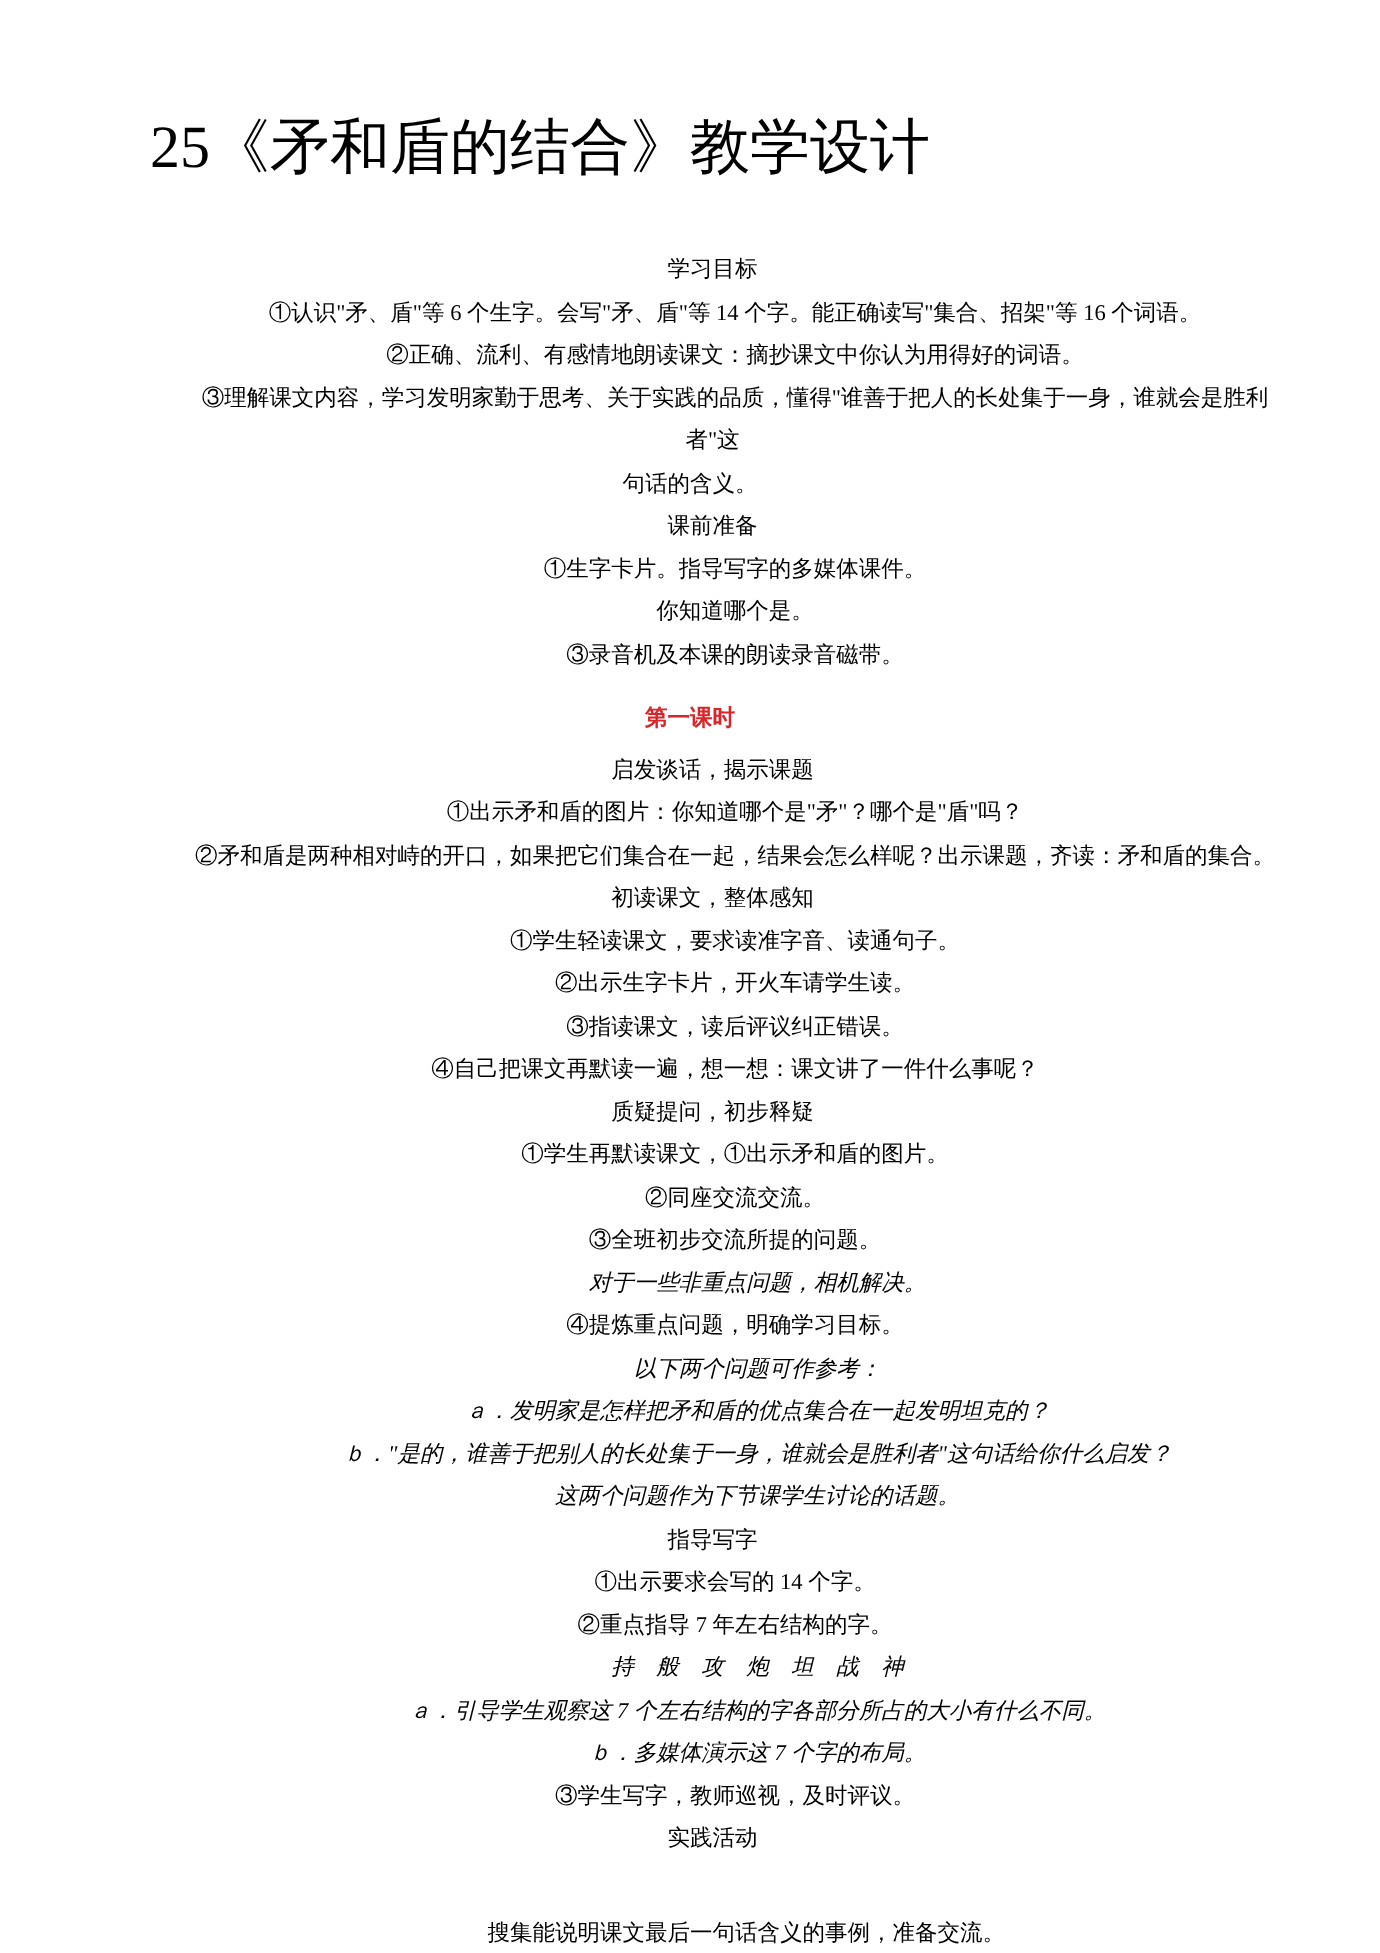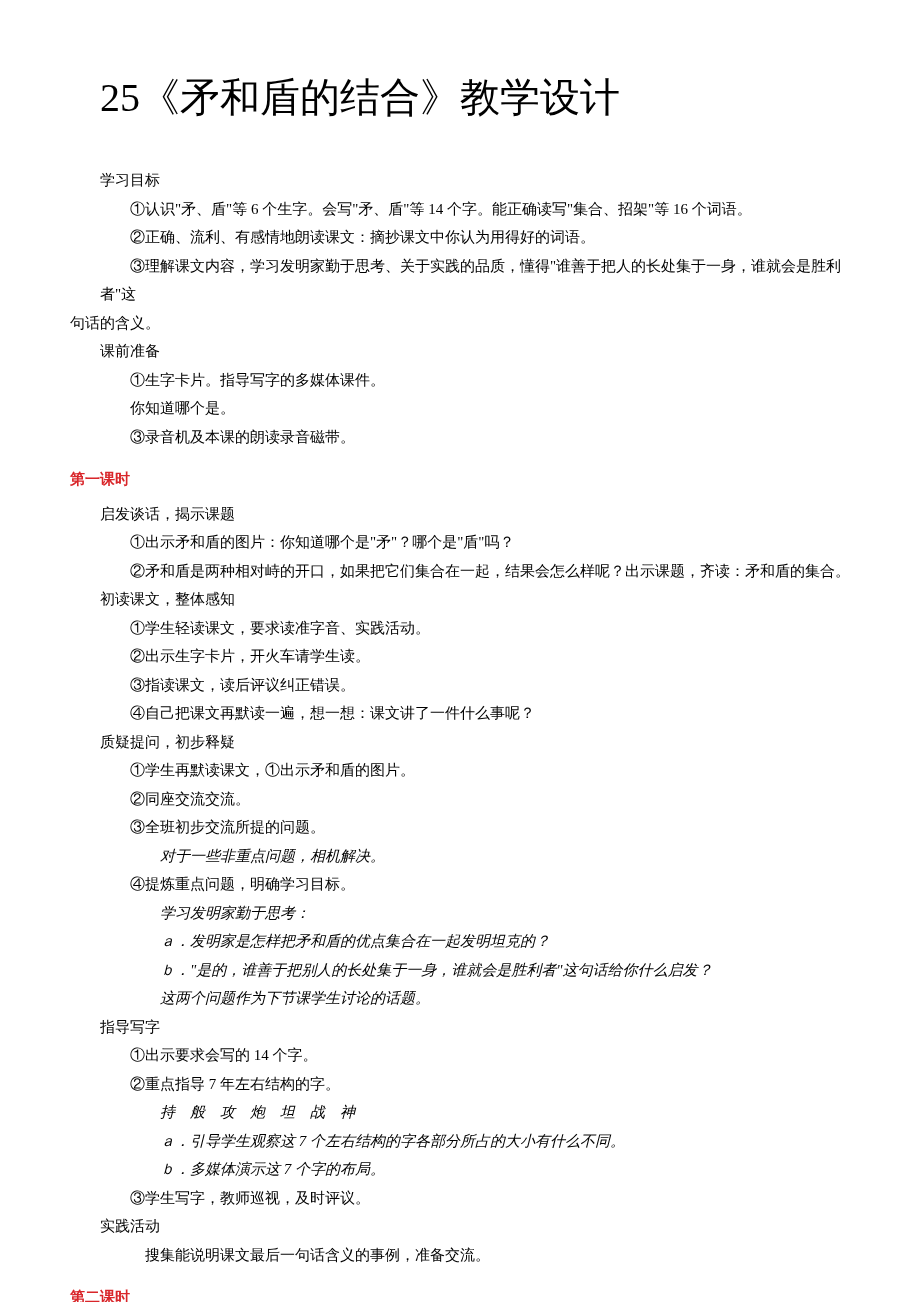--- a/index.html
+++ b/index.html
@@ -38,20 +38,21 @@
       font-weight: bold;
       font-size: 15px;
       margin: 14px 0 6px 0;
     }
     .noindent {
       padding-left: 2em;
       text-indent: 0;
     }
     p {
       margin: 0;
+      text-align: center;
     }
   </style>
 </head>
 <body>
 
 <h1>25《矛和盾的结合》教学设计</h1>
 
 <p class="indent-1">学习目标</p>
 <p class="indent-2">①认识"矛、盾"等 6 个生字。会写"矛、盾"等 14 个字。能正确读写"集合、招架"等 16 个词语。</p>
 <p class="indent-2">②正确、流利、有感情地朗读课文：摘抄课文中你认为用得好的词语。</p>
@@ -63,40 +64,40 @@
 <p class="indent-2">你知道哪个是。</p>
 <p class="indent-2">③录音机及本课的朗读录音磁带。</p>
 
 <p class="section-title">第一课时</p>
 
 <p class="indent-1">启发谈话，揭示课题</p>
 <p class="indent-2">①出示矛和盾的图片：你知道哪个是"矛"？哪个是"盾"吗？</p>
 <p class="indent-2">②矛和盾是两种相对峙的开口，如果把它们集合在一起，结果会怎么样呢？出示课题，齐读：矛和盾的集合。</p>
 
 <p class="indent-1">初读课文，整体感知</p>
-<p class="indent-2">①学生轻读课文，要求读准字音、实践活动。</p>
+<p class="indent-2">①学生轻读课文，要求读准字音、读通句子。</p>
 <p class="indent-2">②出示生字卡片，开火车请学生读。</p>
 <p class="indent-2">③指读课文，读后评议纠正错误。</p>
 <p class="indent-2">④自己把课文再默读一遍，想一想：课文讲了一件什么事呢？</p>
 
 <p class="indent-1">质疑提问，初步释疑</p>
 <p class="indent-2">①学生再默读课文，①出示矛和盾的图片。</p>
 <p class="indent-2">②同座交流交流。</p>
 <p class="indent-2">③全班初步交流所提的问题。</p>
 <p class="indent-3">对于一些非重点问题，相机解决。</p>
 <p class="indent-2">④提炼重点问题，明确学习目标。</p>
-<p class="indent-3">学习发明家勤于思考：</p>
+<p class="indent-3">以下两个问题可作参考：</p>
 <p class="indent-3">ａ．发明家是怎样把矛和盾的优点集合在一起发明坦克的？</p>
 <p class="indent-3">ｂ．"是的，谁善于把别人的长处集于一身，谁就会是胜利者"这句话给你什么启发？</p>
 <p class="indent-3">这两个问题作为下节课学生讨论的话题。</p>
 
 <p class="indent-1">指导写字</p>
 <p class="indent-2">①出示要求会写的 14 个字。</p>
 <p class="indent-2">②重点指导 7 年左右结构的字。</p>
 <p class="indent-3">持　般　攻　炮　坦　战　神</p>
 <p class="indent-3">ａ．引导学生观察这 7 个左右结构的字各部分所占的大小有什么不同。</p>
 <p class="indent-3">ｂ．多媒体演示这 7 个字的布局。</p>
 <p class="indent-2">③学生写字，教师巡视，及时评议。</p>
 
 <p class="indent-1">实践活动</p>
-<p class="indent-2" style="text-indent:3em;">搜集能说明课文最后一句话含义的事例，准备交流。</p>
+<p class="indent-2" style="text-indent:3em;margin-top:34px;">搜集能说明课文最后一句话含义的事例，准备交流。</p>
 
 <p class="section-title">第二课时</p>
 
 </body></html>

